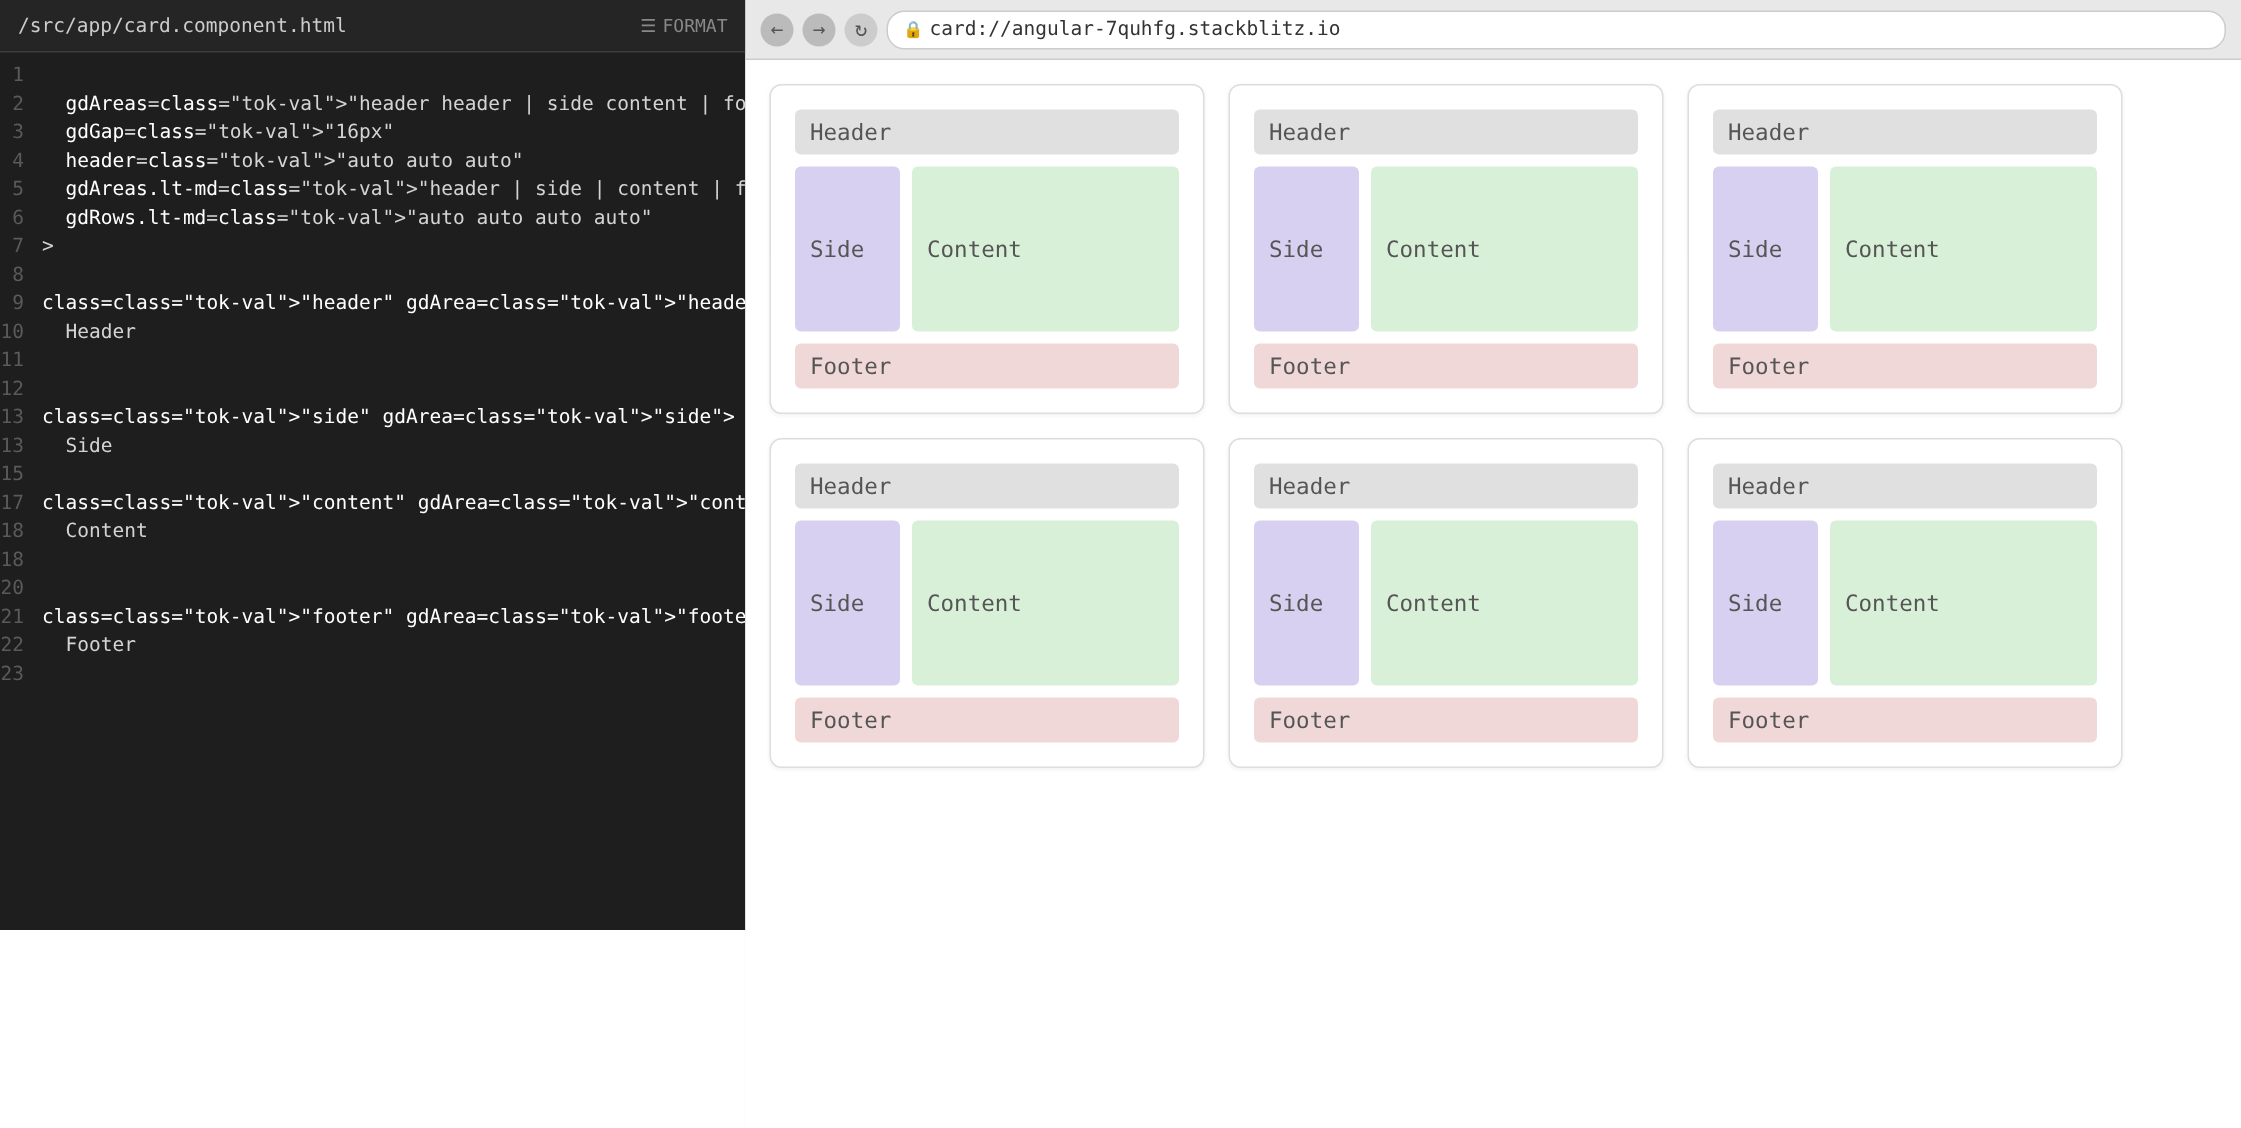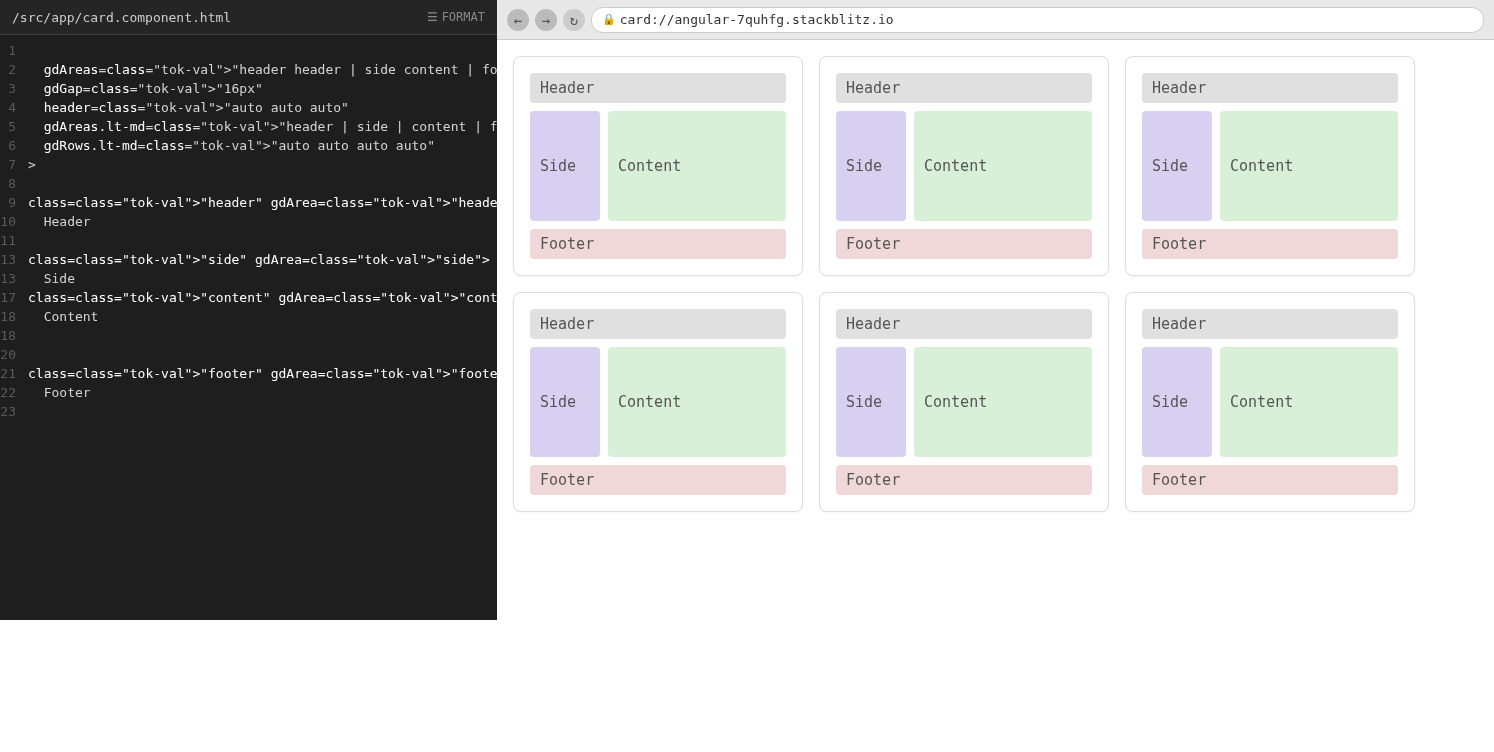--- a/index.html
+++ b/index.html
@@ -223,26 +223,34 @@
       </div>
       <div class="code-line">
         <span class="line-number">10</span>
         <span class="line-content">  Header</span>
       </div>
       <div class="code-line">
         <span class="line-number">11</span>
         <span class="line-content"></span>
       </div>
       <div class="code-line">
+        <span class="line-number">12</span>
+        <span class="line-content">&nbsp;</span>
+      </div>
+      <div class="code-line">
         <span class="line-number">13</span>
         <span class="line-content"><div <span="" class="tok-attr">class=<span <span="" class="tok-attr">class</span>="tok-val"&gt;"side" <span class="tok-attr">gdArea</span>=<span <span="" class="tok-attr">class</span>="tok-val"&gt;"side"&gt;</div></span>
       </div>
       <div class="code-line">
         <span class="line-number">13</span>
         <span class="line-content">  Side</span>
+      </div>
+      <div class="code-line">
+        <span class="line-number">15</span>
+        <span class="line-content"></span>
       </div>
       <div class="code-line">
         <span class="line-number">17</span>
         <span class="line-content"><div <span="" class="tok-attr">class=<span <span="" class="tok-attr">class</span>="tok-val"&gt;"content" <span class="tok-attr">gdArea</span>=<span <span="" class="tok-attr">class</span>="tok-val"&gt;"content"&gt;</div></span>
       </div>
       <div class="code-line">
         <span class="line-number">18</span>
         <span class="line-content">  Content</span>
       </div>
       <div class="code-line">

